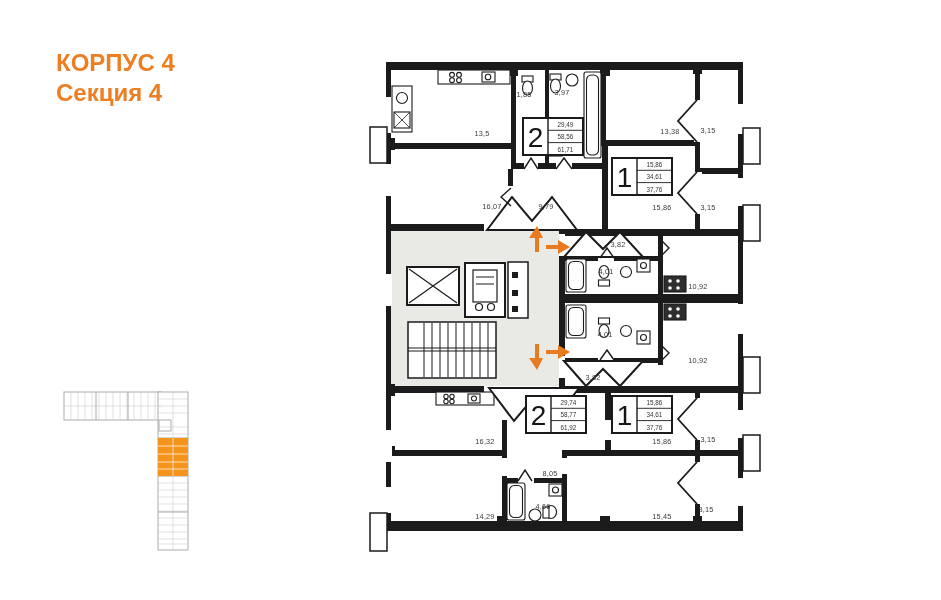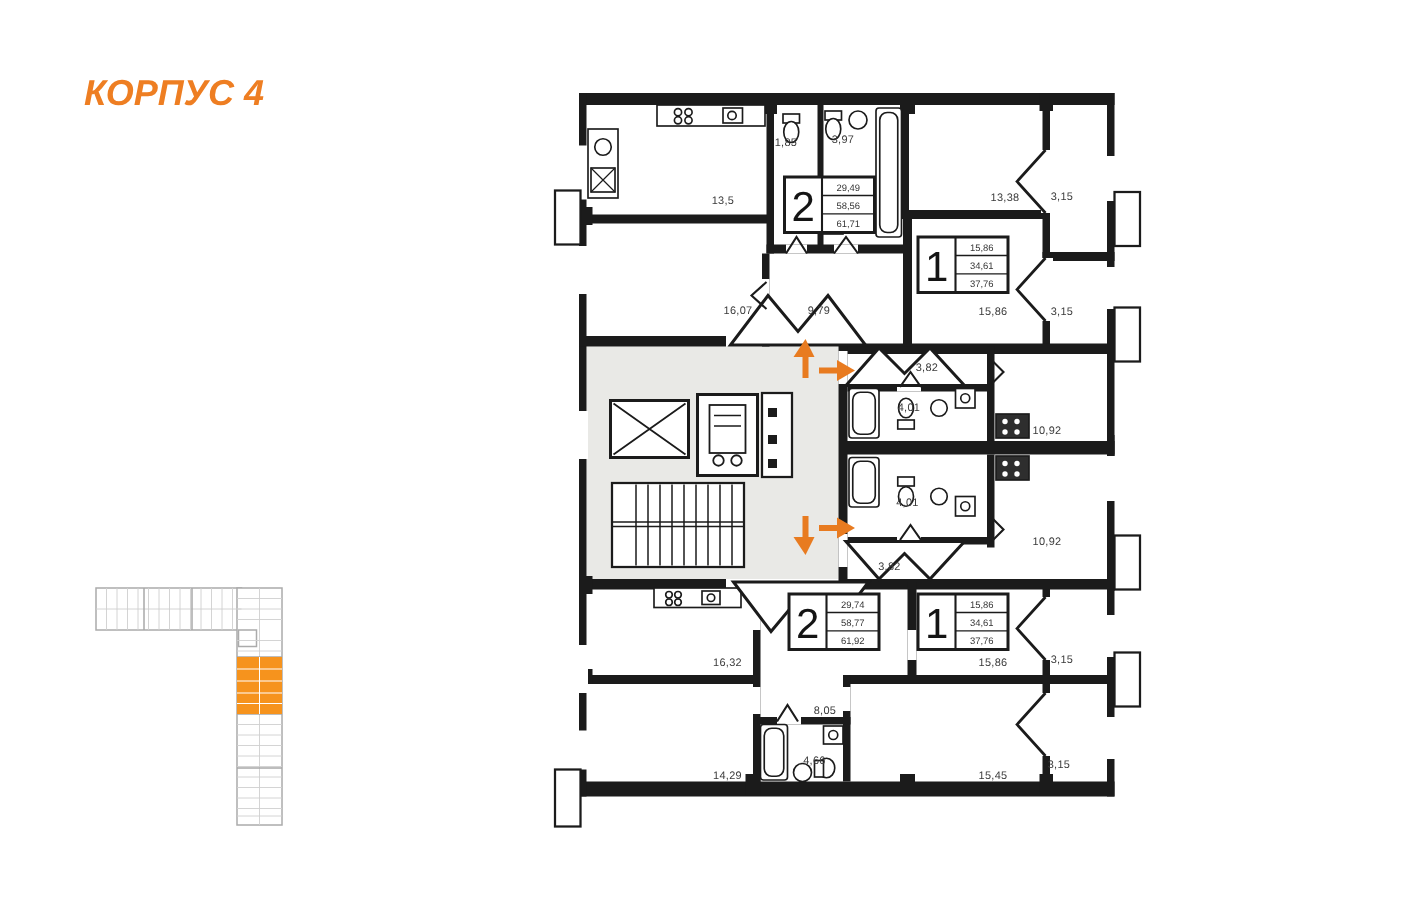--- a/index.html
+++ b/index.html
@@ -1,32 +1,33 @@
 <!DOCTYPE html>
 <html><head>
 <meta charset="utf-8">
 <style>
   html,body{margin:0;padding:0;}
   body{width:941px;height:600px;background:#fff;position:relative;overflow:hidden;
        font-family:"Liberation Sans",sans-serif;}
-  .title-block{position:absolute;left:56px;top:48px;line-height:1.25;font-style:italic;}
+  .title-block{position:absolute;left:56px;top:48px;line-height:1.25;}
   .title-orange{color:#EE7E22;font-size:24px;font-weight:bold;margin:0;}
   .title-black{color:#151515;font-size:17px;font-weight:bold;margin:4px 0 0 0;}
   svg{position:absolute;}
   #plan-svg{left:368px;top:52px;}
   #minimap-svg{left:55px;top:383px;}
   .lbl{font:7.3px "Liberation Sans",sans-serif;fill:#3b3b3b;letter-spacing:.2px;}
   .stampBig{font:28px "Liberation Sans",sans-serif;fill:#141414;}
   .stampRow{font:6.3px "Liberation Sans",sans-serif;fill:#333;}
 </style>
 </head>
 <body>
 
 <div class="title-block">
   <p class="title-orange">КОРПУС 4</p>
+  <p class="title-orange">Секция 4</p>
 </div>
 
 <svg id="plan-svg" width="394" height="500" viewBox="368 52 394 500" xmlns="http://www.w3.org/2000/svg">
 
   <rect x="391" y="231" width="168" height="155" fill="#e9e9e6"></rect>
 
   <g fill="#1b1b1b">
     <rect x="386" y="62" width="357" height="8"></rect>
     <rect x="386" y="521" width="357" height="10"></rect>
     <rect x="386" y="62" width="5" height="469"></rect>

